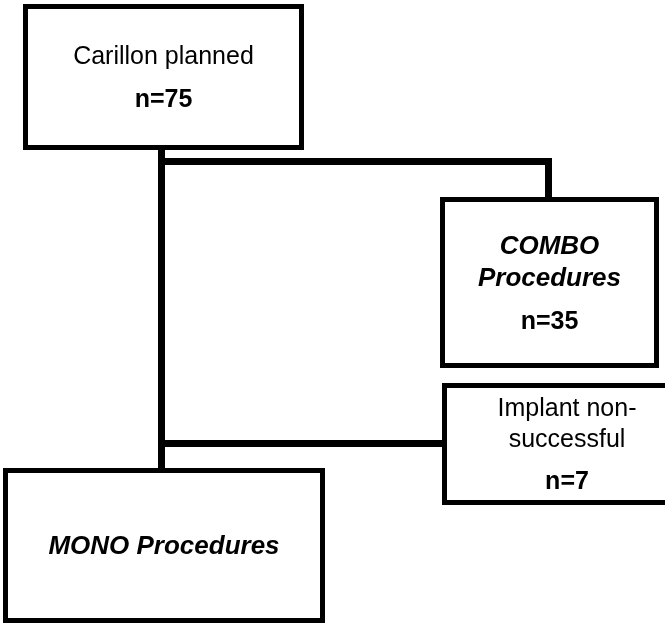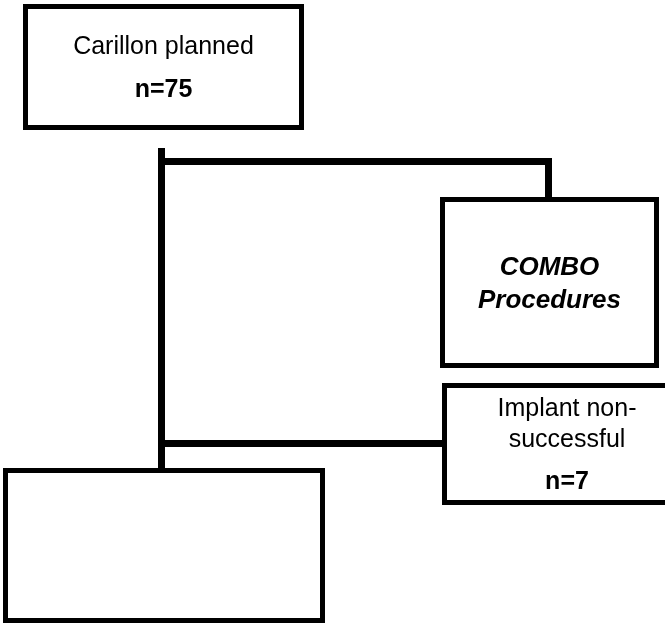--- a/index.html
+++ b/index.html
@@ -37,21 +37,21 @@
     font-size: 26px;
     font-weight: 700;
     font-style: italic;
   }
   .box-count {
     font-size: 25px;
     line-height: 1.25;
     font-weight: 700;
     margin-top: 11px;
   }
-  .carillon { left: 23px;  top: 4px;   width: 281px; height: 126px; }
+  .carillon { left: 23px;  top: 4px;   width: 281px; height: 146px; }
   .combo    { left: 440px; top: 197px; width: 219px; height: 171px; align-items: center; }
   .implant  { left: 442px; top: 383px; width: 250px; height: 122px; }
   .mono     { left: 3px;   top: 468px; width: 322px; height: 155px; }
 
   .line {
     position: absolute;
     background: var(--line, #000000);
   }
   .v-main    { left: 158px; top: 148px; width: 7px;   height: 322px; }
   .h-combo   { left: 158px; top: 158px; width: 394px; height: 7px;   }
@@ -68,23 +68,25 @@
   <div class="line v-combo"></div>
   <div class="line h-implant"></div>
 
   <div class="box carillon">
     <div class="box-label">Carillon planned</div>
     <div class="box-count">n=75</div>
   </div>
 
   <div class="box combo">
     <div class="box-label em">COMBO Procedures</div>
+    <div class="box-count">n=35</div>
   </div>
 
   <div class="box implant">
     <div class="box-label">Implant non-successful</div>
     <div class="box-count">n=7</div>
   </div>
 
   <div class="box mono">
+    <div class="box-label em">MONO Procedures</div>
   </div>
 
 </div>
 
 </body></html>

